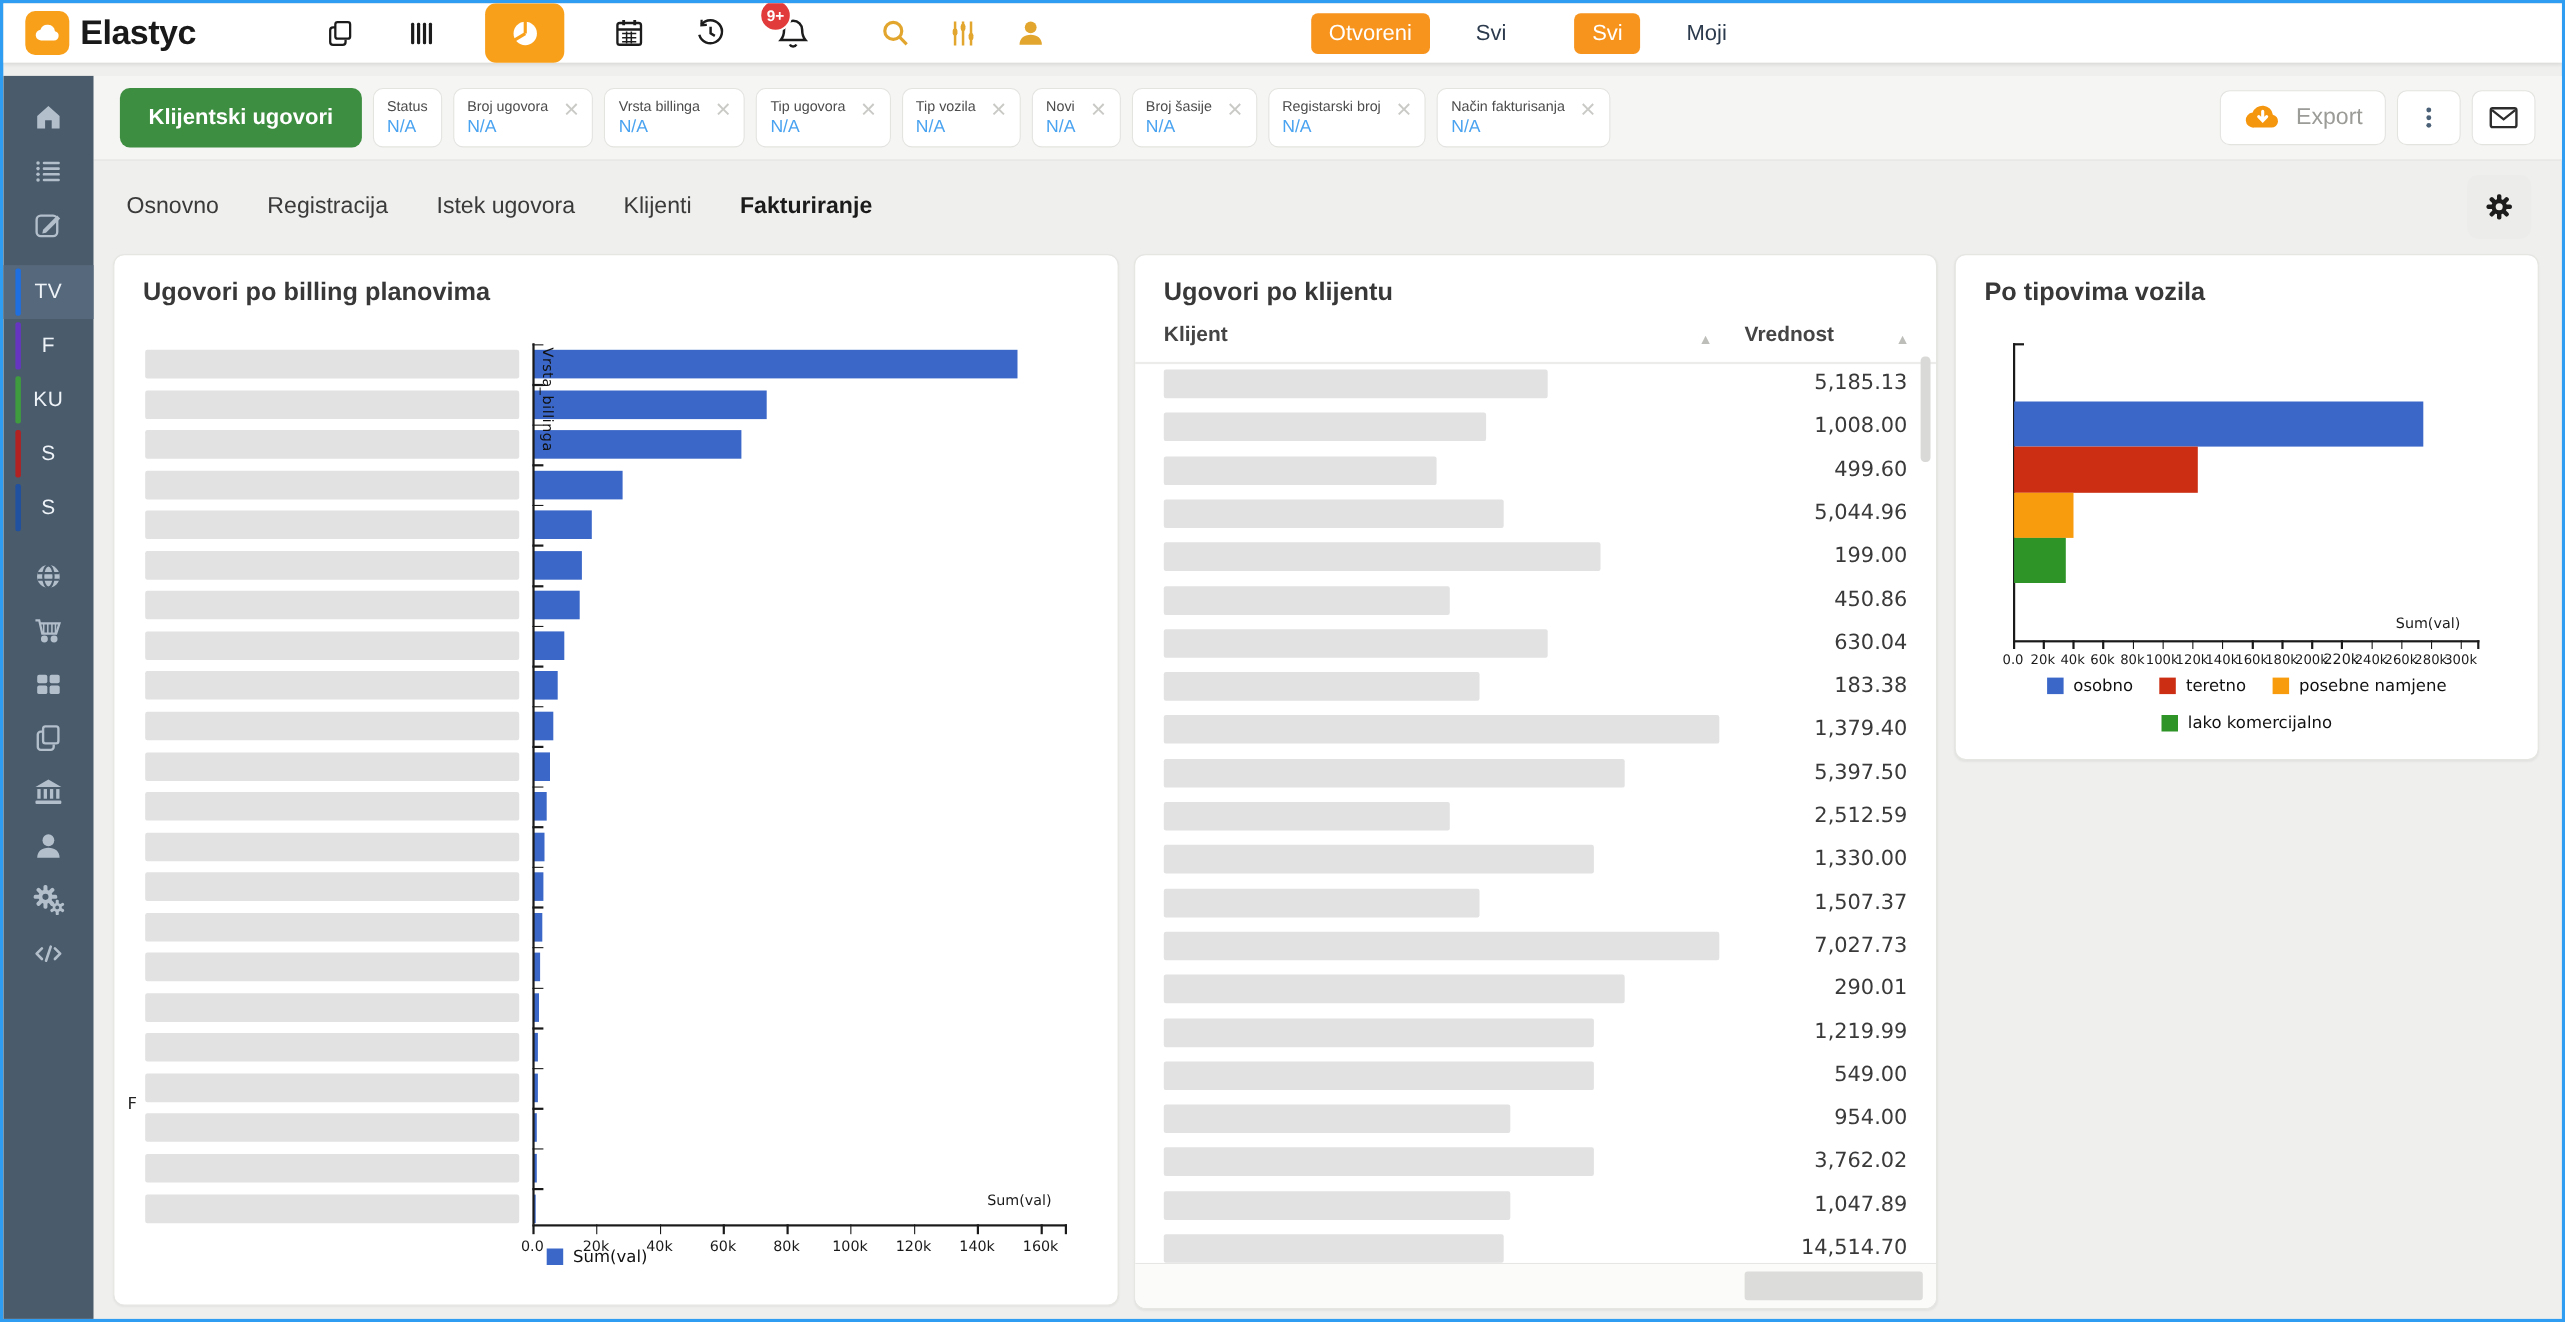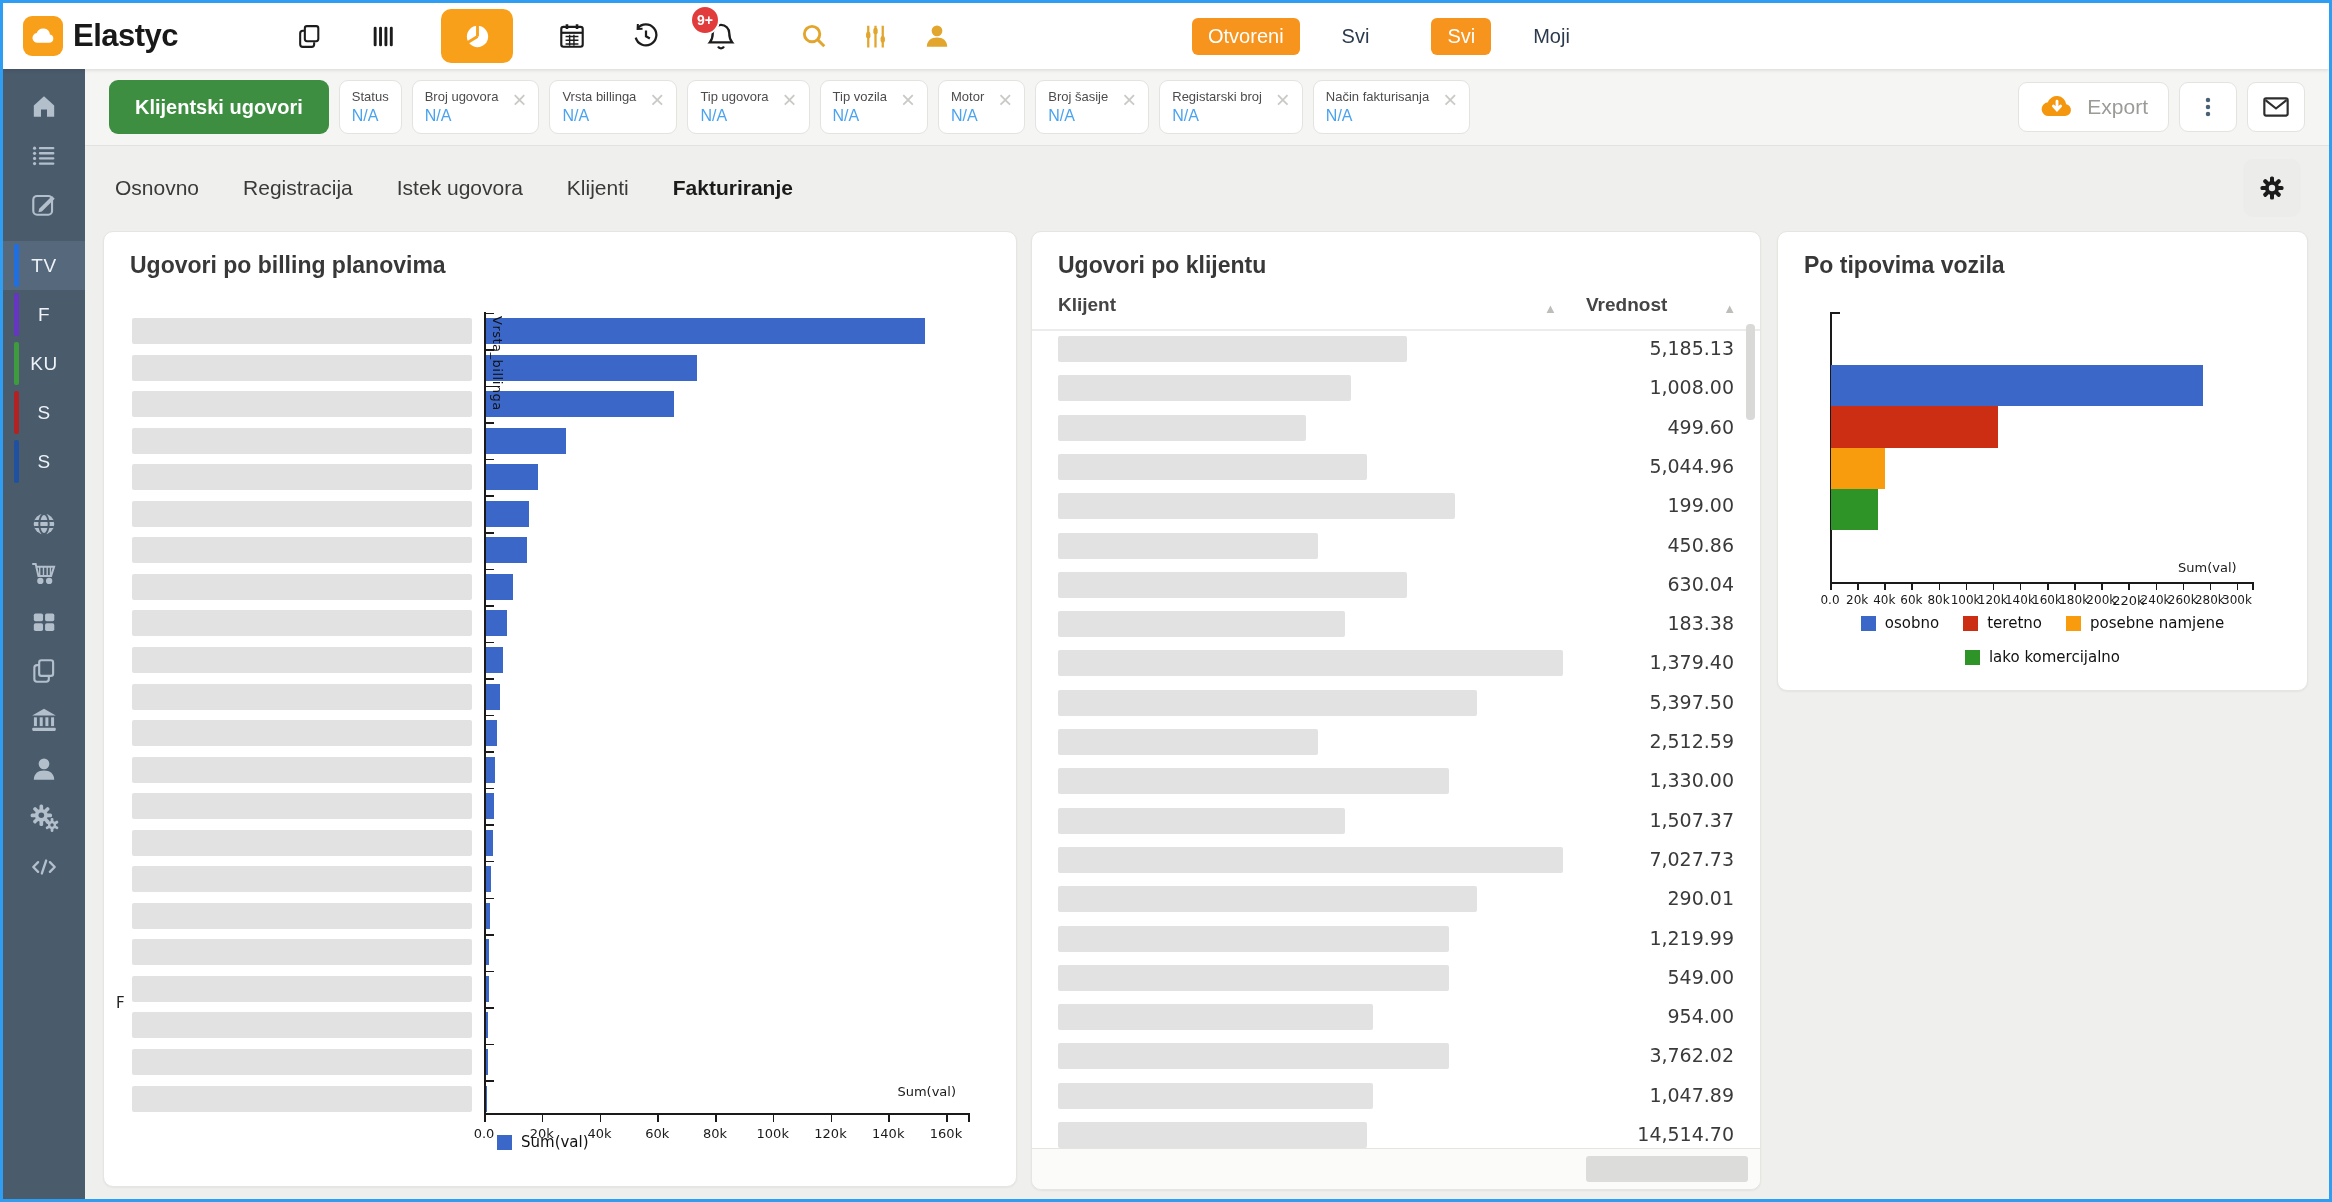--- a/index.html
+++ b/index.html
@@ -1,20 +1,20 @@
 <!DOCTYPE html>
 <html><head>
 <meta charset="utf-8">
 <style>
   html,body{margin:0;padding:0;background:#d8d8d8;}
   .screen{position:relative;width:2332px;height:1202px;background:#efefed;
     border:3px solid #2f9ef2;box-sizing:border-box;overflow:hidden;
     font-family:"Liberation Sans",sans-serif;}
   
-  .hdr{position:absolute;left:0;top:0;right:0;height:66px;background:#fff;
+  .hdr{position:absolute;left:0;top:0;right:0;height:54px;background:#fff;
     display:flex;align-items:center;padding:0 20px;box-shadow:0 1px 4px rgba(0,0,0,.12);z-index:6;}
   .logo{flex:0 0 250px;display:flex;align-items:center;gap:10px;cursor:pointer;}
   .logo-badge{width:40px;height:40px;background:#f9a01b;border-radius:9px;display:flex;
     align-items:center;justify-content:center;}
   .logo-text{font-size:31px;font-weight:600;color:#191919;letter-spacing:-.5px;}
   .hdr-nav{display:flex;align-items:center;gap:44px;margin-left:22px;}
   .hico{background:none;border:none;padding:0;display:flex;align-items:center;justify-content:center;cursor:pointer;}
   .pie-btn{width:72px;height:54px;background:#f9a01b;border-radius:10px;}
   .bell-wrap{position:relative;}
   .badge{position:absolute;left:-15px;top:-15px;width:30px;height:30px;border-radius:50%;
@@ -395,21 +395,21 @@
         </div>
         <div class="chip">
           <div class="chip-main">
             <span class="chip-label">Tip vozila</span>
             <span class="chip-value">N/A</span>
           </div>
           <span class="chip-x">×</span>
         </div>
         <div class="chip">
           <div class="chip-main">
-            <span class="chip-label">Motor</span>
+            <span class="chip-label">Novi</span>
             <span class="chip-value">N/A</span>
           </div>
           <span class="chip-x">×</span>
         </div>
         <div class="chip">
           <div class="chip-main">
             <span class="chip-label">Broj šasije</span>
             <span class="chip-value">N/A</span>
           </div>
           <span class="chip-x">×</span>

